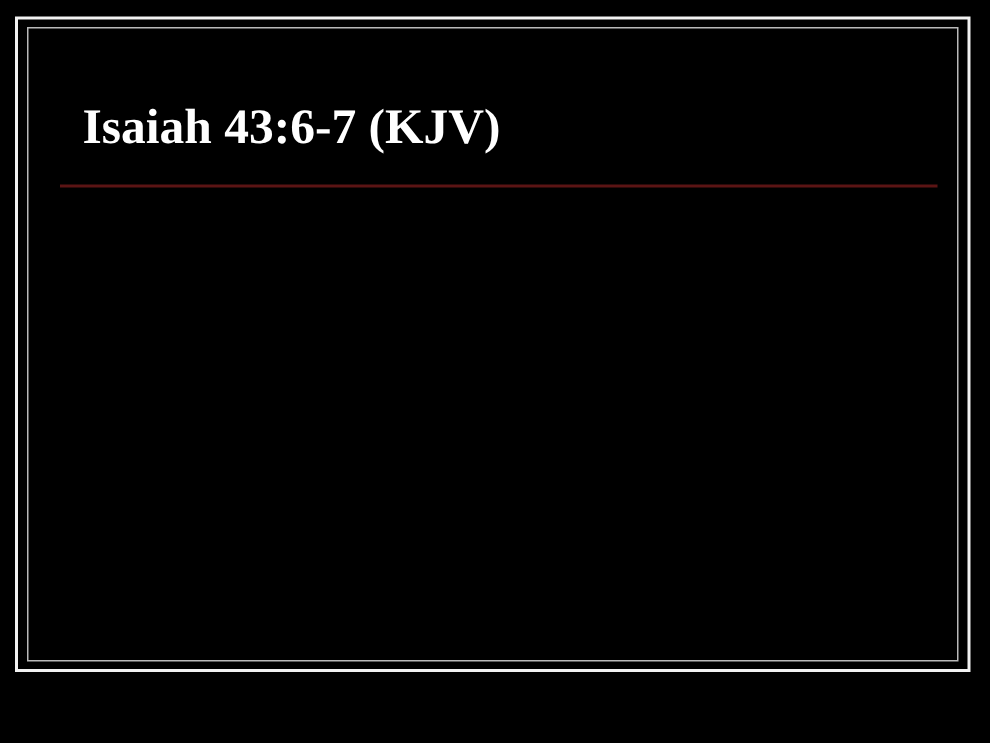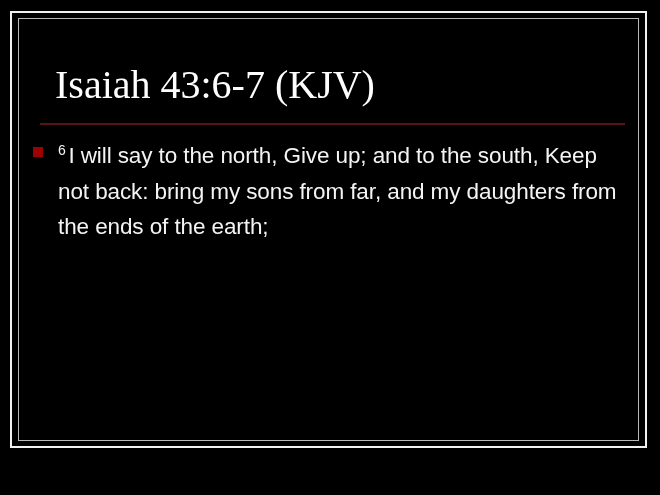--- a/index.html
+++ b/index.html
@@ -49,22 +49,22 @@
     top: 0;
     width: 660px;
     height: 495px;
   }
 
   #title {
     position: absolute;
     left: 55px;
     top: 64px;
     font-family: "Liberation Serif", "DejaVu Serif", serif;
-    font-weight: normal;
-    font-size: 40px;
+    font-weight: bold;
+    font-size: 33px;
     line-height: 42px;
     color: #ffffff;
     letter-spacing: 0px;
     white-space: nowrap;
   }
 
   #title-rule {
     position: absolute;
     left: 40px;
     top: 123px;
@@ -119,21 +119,17 @@
   <div id="frame-inner"></div>
 
   <div id="content">
 
     <div id="title">Isaiah 43:6-7 (KJV)</div>
 
     <div id="title-rule"></div>
 
     <div id="body">
 
-      <div class="bullet-item">
-        <span class="bullet-marker"></span>
-        <span class="bullet-text"><span class="verse-num">6 </span><span>I will say to the north, Give up; and to the south, Keep not back: bring my sons from far, and my daughters from the ends of the earth;</span></span>
-      </div>
 
 
     </div>
   </div>
 </div>
 
 </body></html>

